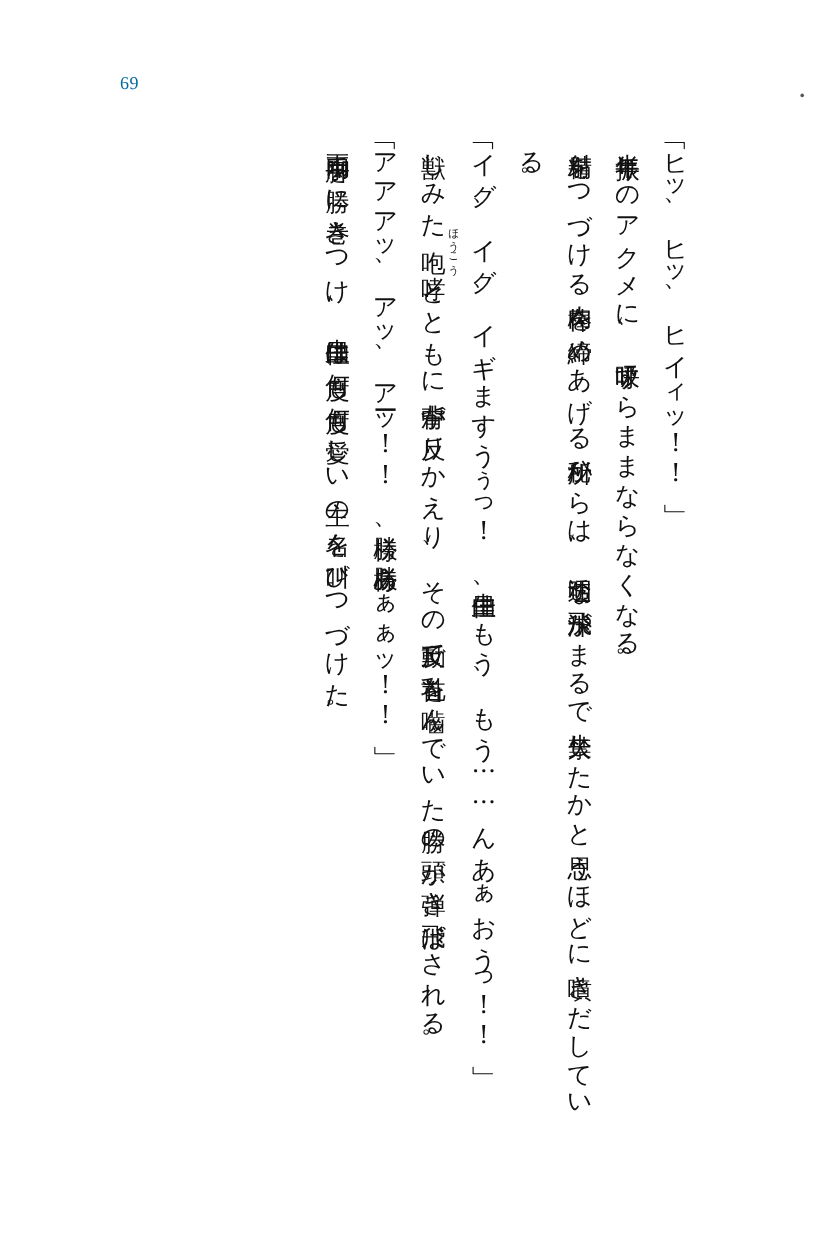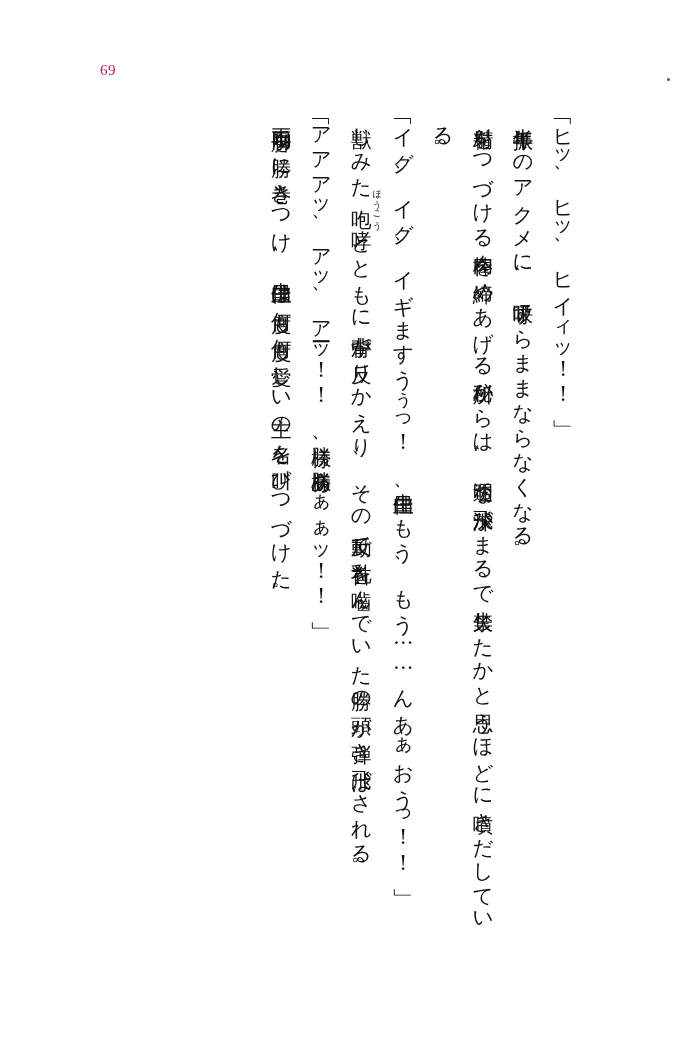--- a/index.html
+++ b/index.html
@@ -19,21 +19,21 @@
     width: 700px;
     height: 1050px;
     background: #ffffff;
   }
   .page-number {
     position: absolute;
     top: 62px;
     left: 100px;
     font-size: 15px;
     font-family: "Liberation Serif", serif;
-    color: #be185d;
+    color: #0369a1;
     letter-spacing: 0.5px;
   }
   .corner-mark {
     position: absolute;
     top: 78px;
     right: 30px;
     width: 3px;
     height: 3px;
     background: #555;
     border-radius: 50%;

